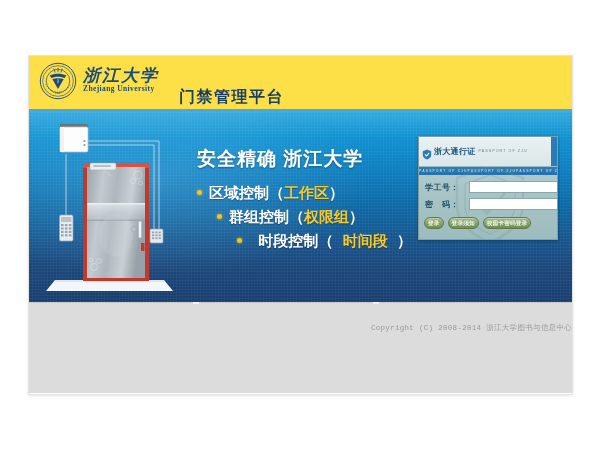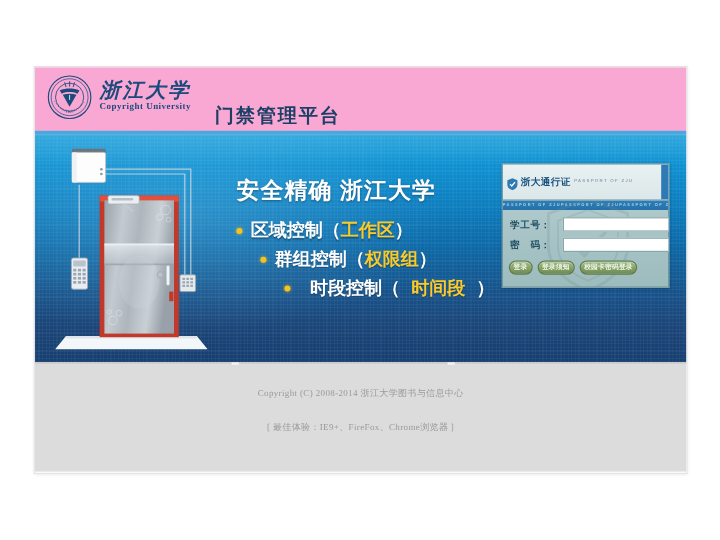--- a/index.html
+++ b/index.html
@@ -26,21 +26,21 @@
     background: #ffffff;
     border: 1px solid #e3e3e3;
     box-shadow: 0 1px 3px rgba(0,0,0,0.10);
     overflow: hidden;
   }
 
   
   .site-header {
     position: relative;
     height: 56px;
-    background: #f9a8d4;
+    background: #fde047;
     border-bottom: 3px solid #49a8dd;
   }
 
   .brand {
     position: absolute;
     left: 10px; top: 6px;
     display: flex;
     align-items: center;
     gap: 6px;
   }
@@ -296,22 +296,22 @@
     background: #dcdcdc;
     border-top: 1px solid #c9c9c9;
   }
   .footer-notch {
     position: absolute;
     top: -1px;
     width: 6px; height: 2px;
     background: #f2f2f2;
   }
   .footer-text {
-    text-align: center;
-    font-family: Liberation Serif, serif;
+    text-align: right;
+    font-family: Liberation Mono, monospace;
     font-size: 7.5px;
     color: #9a9a9a;
     letter-spacing: 0.3px;
     white-space: nowrap;
   }
   .footer-copyright { margin-top: 20px; }
   .footer-browsers { margin-top: 18px; }
 </style>
 </head>
 <body>
@@ -335,21 +335,21 @@
 
             <path d="M17.2 7.6 L18.6 12.2 M22 6.6 L22 11.8 M26.8 7.6 L25.4 12.2" stroke="#1b4a7c" stroke-width="0.9" fill="none"></path>
 
             <path d="M9.6 28.2 A13.6 13.6 0 0 0 34.4 28.2" fill="none" stroke="#1b4a7c" stroke-width="0.5" stroke-dasharray="1 1.4"></path>
             <path d="M7.4 25.6 A16.2 16.2 0 0 0 36.6 25.6" fill="none" stroke="#1b4a7c" stroke-width="0.5" stroke-dasharray="1.2 1.6"></path>
             <text x="22" y="37.2" text-anchor="middle" font-family="Liberation Serif, serif" font-size="3.1" fill="#1b4a7c" letter-spacing="0.2">1897</text>
           </svg>
         </span>
         <span class="brand-wordmark">
           <span class="brand-cn">浙江大学</span>
-          <span class="brand-en">Copyright University</span>
+          <span class="brand-en">Zhejiang University</span>
         </span>
       </div>
       <div class="platform-title">门禁管理平台</div>
     </div>
 
     <div class="banner">
 
       <div class="door-art">
         <svg viewBox="0 0 140 182" width="140" height="182">
 
@@ -518,17 +518,16 @@
           <button class="pill-btn">登录须知</button>
           <button class="pill-btn wide">校园卡密码登录</button>
         </div>
       </div>
     </div>
 
     <div class="site-footer">
       <span class="footer-notch" style="left:164px;"></span>
       <span class="footer-notch" style="left:344px;"></span>
       <div class="footer-text footer-copyright">Copyright (C) 2008-2014 浙江大学图书与信息中心</div>
-      <div class="footer-text footer-browsers">[ 最佳体验：IE9+、FireFox、Chrome浏览器 ]</div>
     </div>
 
   </div>
 </div>
 
 </body></html>

